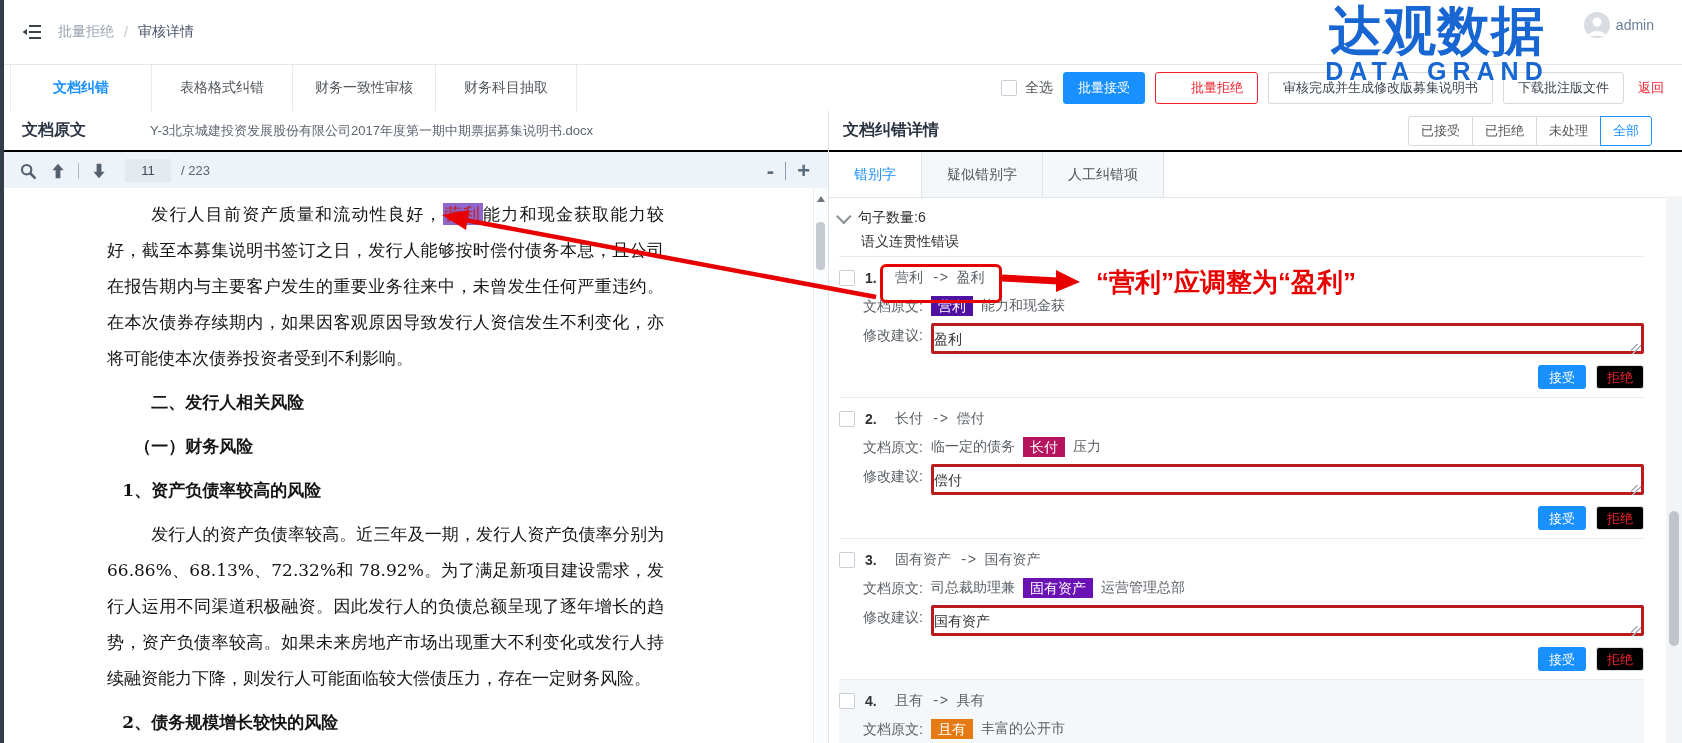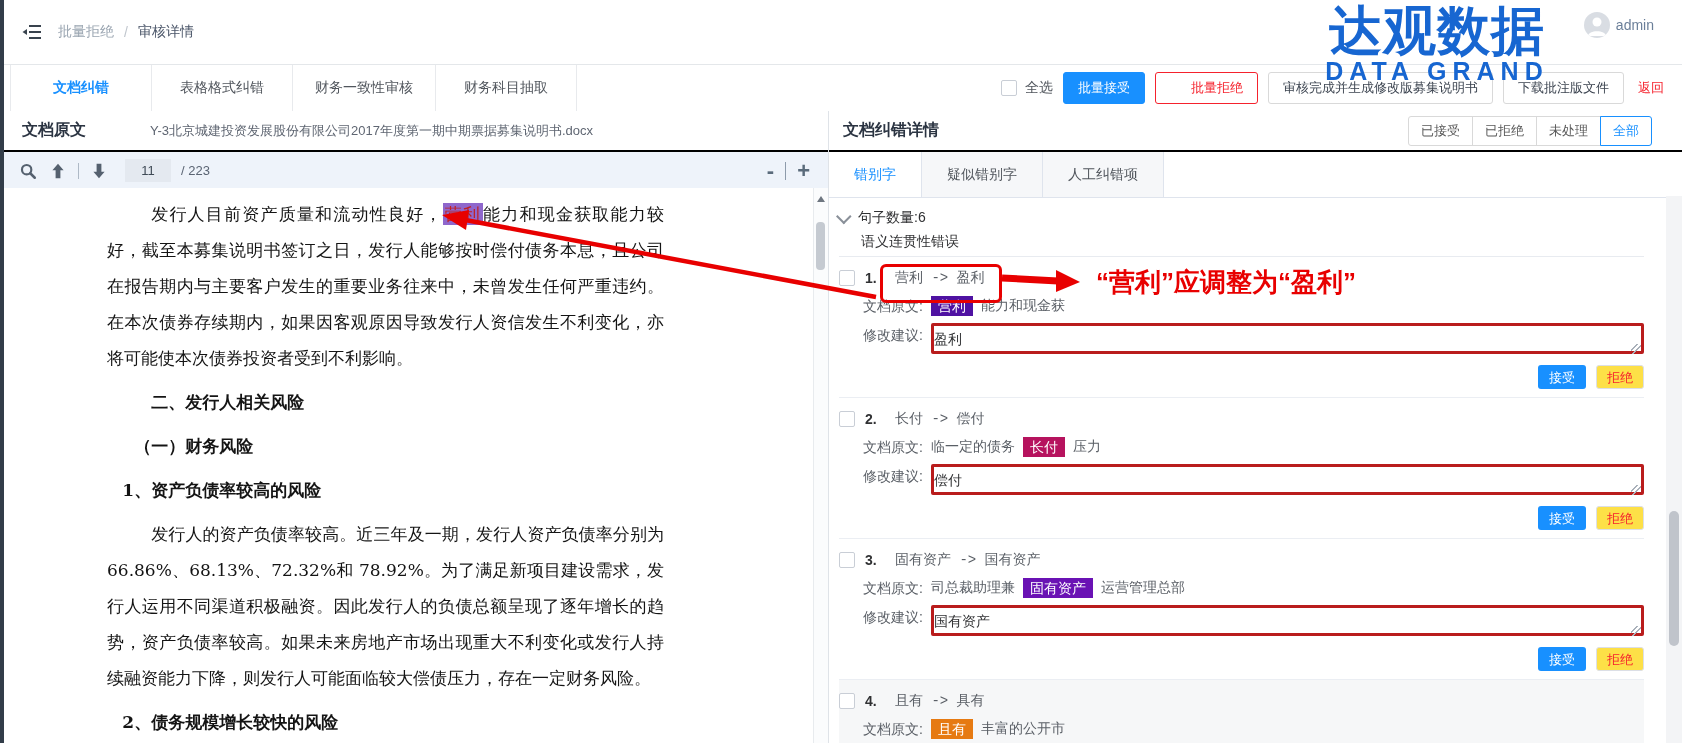--- a/index.html
+++ b/index.html
@@ -101,21 +101,21 @@
   .item-sugg{display:flex;align-items:flex-start;margin-left:24px;gap:8px;}
   .lab{flex:none;font-size:14px;color:#5a5f66;line-height:24px;}
   .ta-wrap{position:relative;flex:1;display:block;}
   .ta-wrap textarea{width:100%;box-sizing:border-box;height:31px;border:3px solid #b91c1c;border-radius:2px;
                     font-size:14px;padding:5px 0;resize:none;color:#303133;outline:none;
                     font-family:"Liberation Sans","DejaVu Sans",sans-serif;}
   .resize-corner{position:absolute;right:3px;bottom:4px;width:10px;height:10px;
       background:linear-gradient(135deg,transparent 0 4px,#a9b0ba 4px 5.5px,transparent 5.5px 7.5px,#a9b0ba 7.5px 9px,transparent 9px);}
   .item-btns{display:flex;justify-content:flex-end;gap:10px;margin-top:7px;height:24px;}
   .btn-accept{background:#1890ff;color:#fff;border:none;padding:4px 11px;font-size:13px;border-radius:3px;cursor:pointer;}
-  .btn-reject{background:#fde047;color:#f5222d;border:1px solid #dcdfe6;padding:3px 10px;font-size:13px;border-radius:3px;cursor:pointer;}
+  .btn-reject{background:#000000;color:#f5222d;border:1px solid #dcdfe6;padding:3px 10px;font-size:13px;border-radius:3px;cursor:pointer;}
   .err-scroll{position:absolute;top:85px;right:0;bottom:0;width:16px;background:#f3f4f6;}
   .sb-thumb2{position:absolute;top:315px;left:3px;right:3px;height:135px;background:#c0c4cb;border-radius:6px;}
 
   
   #arrows{position:absolute;left:0;top:0;width:1682px;height:743px;z-index:45;pointer-events:none;}
   #red-box{position:absolute;left:880px;top:264px;width:116px;height:33px;border:3px solid #e80000;border-radius:6px;z-index:46;}
   #red-note{position:absolute;left:1096px;top:265px;font-size:26px;font-weight:bold;color:#e80000;z-index:46;white-space:nowrap;}
   #logo{position:absolute;left:1318px;top:2px;width:238px;text-align:center;z-index:40;pointer-events:none;}
   #logo .cn{font-size:53px;font-weight:900;color:#1766d1;letter-spacing:1px;line-height:58px;}
   #logo .en{font-size:25px;font-weight:800;color:#1766d1;letter-spacing:6px;margin-top:-3px;}

